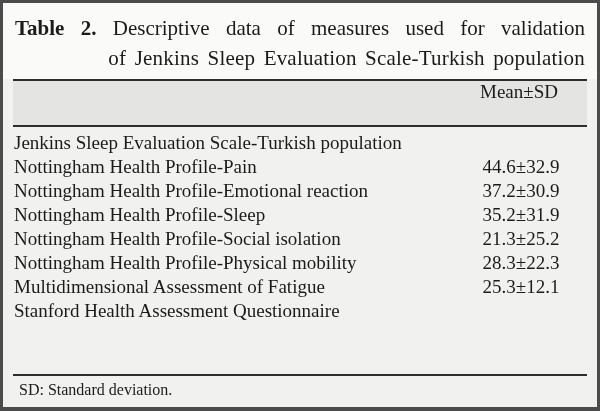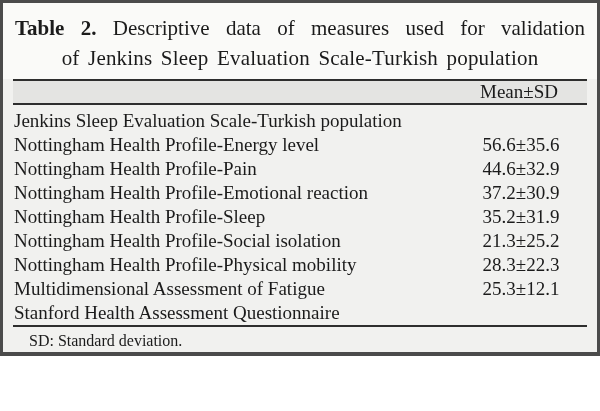--- a/index.html
+++ b/index.html
@@ -4,57 +4,57 @@
 <style>
   * { margin: 0; padding: 0; box-sizing: border-box; }
   html, body { background: #ffffff; }
   body {
     font-family: "Liberation Serif", "DejaVu Serif", serif;
     color: #1b1b1b;
     width: 600px;
   }
   .table-frame {
     width: 600px;
-    height: 356px;
+    height: 411px;
     border: 3px solid #4b4b4b;
     border-bottom-width: 4px;
     background: #f1f1ef;
     display: flex;
     flex-direction: column;
     overflow: hidden;
   }
   .title-block {
     background: #fafaf8;
     padding: 10px 12px 6px 12px;
     font-size: 21px;
     line-height: 30px;
   }
   .title-line1 {
     text-align: justify;
     text-align-last: justify;
     white-space: nowrap;
   }
   .title-label { font-weight: bold; }
   .title-line2 {
-    text-align: center;
+    text-align: right;
     letter-spacing: 0.2px;
     word-spacing: 3px;
   }
   .rule {
     height: 0;
     border-top: 2px solid #2e2e2e;
     margin: 0 10px;
   }
   .header-band {
     background: #e4e4e2;
     margin: 0 10px;
     height: 44px;
     display: flex;
     justify-content: flex-end;
-    align-items: flex-end;
+    align-items: flex-start;
     font-size: 19px;
   }
   .col-value {
     width: 136px;
     text-align: center;
     flex: 0 0 auto;
   }
   .rows-block {
     flex: 1 1 auto;
     padding: 4px 8px 0 11px;
@@ -62,21 +62,21 @@
     flex-direction: column;
   }
   .data-row {
     display: flex;
     align-items: center;
     height: 24px;
     font-size: 19px;
   }
   .col-measure { flex: 1 1 auto; text-align: left; white-space: nowrap; }
   .footnote-block {
-    padding: 5px 12px 8px 26px;
+    padding: 5px 12px 8px 16px;
     font-size: 16px;
   }
 </style>
 </head>
 <body>
 
 <div class="table-frame">
 
   <div class="title-block">
     <div class="title-line1"><span class="title-label">Table 2.</span> <span>Descriptive data of measures used for validation</span></div>
@@ -87,24 +87,20 @@
 
   <div class="header-band">
     <div class="col-value">Mean±SD</div>
   </div>
 
   <div class="rule"></div>
 
   <div class="rows-block">
     <div class="data-row">
       <div class="col-measure">Jenkins Sleep Evaluation Scale-Turkish population</div>
-    </div>
-    <div class="data-row">
-      <div class="col-measure">Nottingham Health Profile-Energy level</div>
-      <div class="col-value">56.6±35.6</div>
     </div>
     <div class="data-row">
       <div class="col-measure">Nottingham Health Profile-Pain</div>
       <div class="col-value">44.6±32.9</div>
     </div>
     <div class="data-row">
       <div class="col-measure">Nottingham Health Profile-Emotional reaction</div>
       <div class="col-value">37.2±30.9</div>
     </div>
     <div class="data-row">

